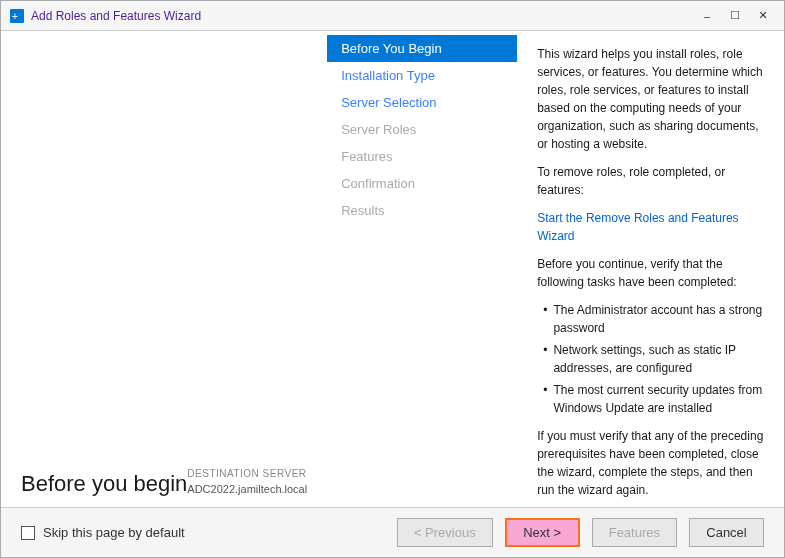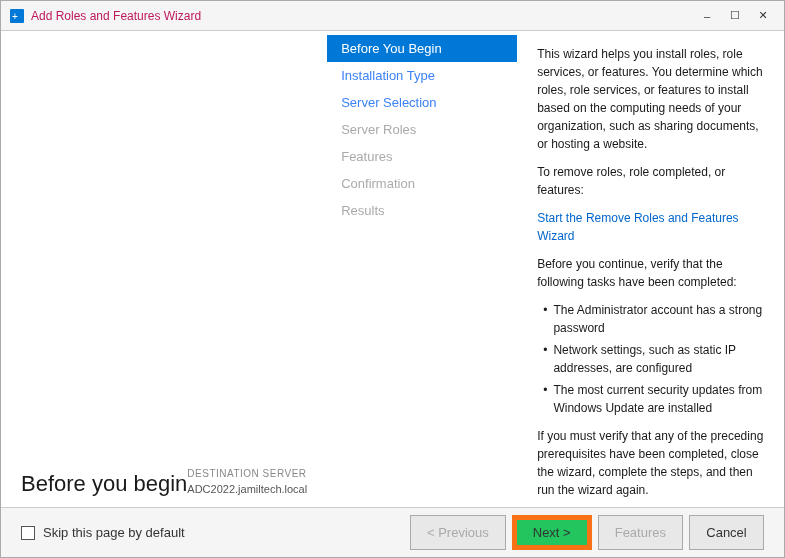--- a/index.html
+++ b/index.html
@@ -41,21 +41,21 @@
     }
 
     .title-bar-icon svg {
       width: 16px;
       height: 16px;
     }
 
     .title-bar-text {
       flex: 1;
       font-size: 12px;
-      color: #be185d;
+      color: #4c1d95;
     }
 
     .window-controls {
       display: flex;
       gap: 2px;
     }
 
     .win-btn {
       width: 26px;
       height: 20px;
@@ -194,36 +194,36 @@
       cursor: pointer;
     }
 
     .skip-label {
       font-size: 13px;
       color: #333;
     }
 
     .footer-buttons {
       display: flex;
-      gap: 6px;
+      gap: 12px;
     }
 
     .btn {
       padding: 5px 16px;
       font-size: 13px;
       border: 1px solid #aaa;
       background: #e8e8e8;
       cursor: pointer;
       min-width: 75px;
       color: #333;
     }
 
     .btn.primary {
-      background: #22c55e;
-      border: 5px solid #f97316;
+      background: #f9a8d4;
+      border: 2px solid #f97316;
     }
 
     .btn:disabled {
       color: #aaa;
       cursor: default;
     }
   </style>
 </head>
 <body>
 

